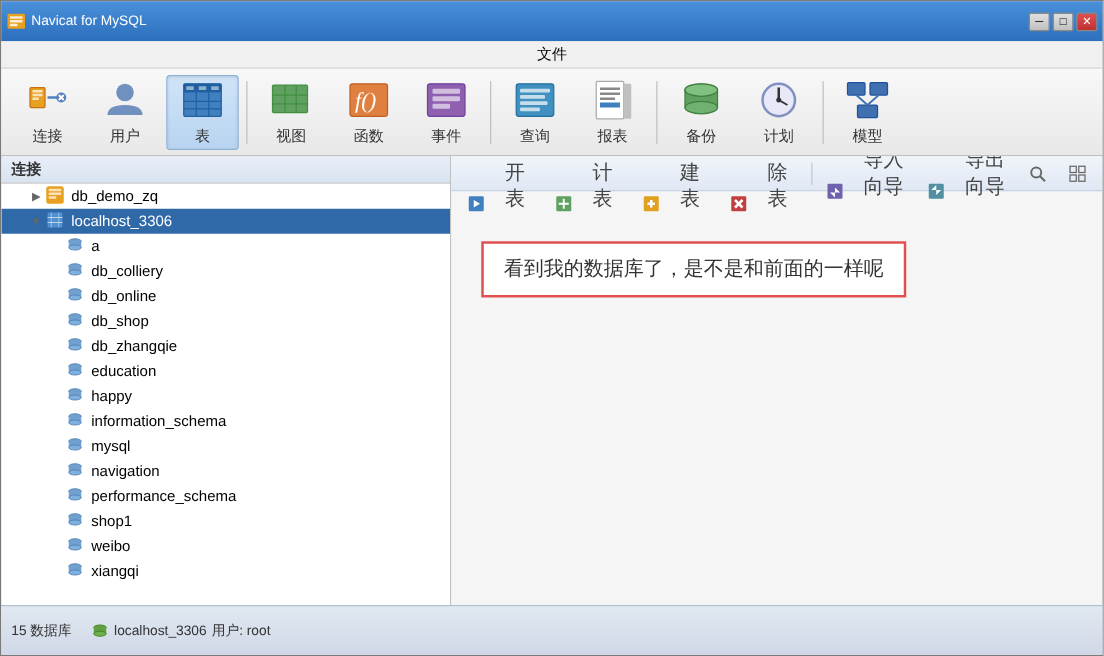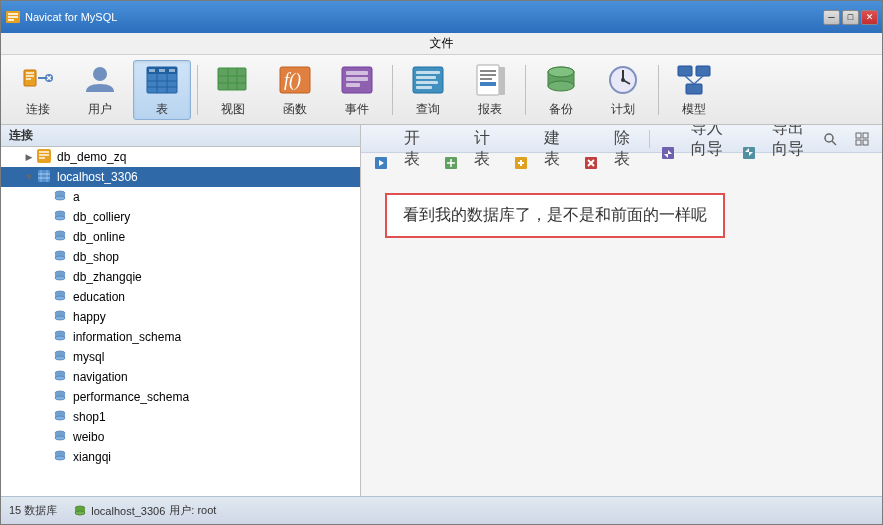--- a/index.html
+++ b/index.html
@@ -250,21 +250,21 @@
       background: white;
       border: 2px solid #e05050;
       padding: 10px 16px;
       font-size: 16px;
       color: #333;
       white-space: nowrap;
     }
 
     
     .status-bar {
-      height: 28px;
+      height: 40px;
       background: linear-gradient(to bottom, #e0e8f0, #d0d8e8);
       border-top: 1px solid #b0c0d0;
       display: flex;
       align-items: center;
       padding: 2px 8px;
       gap: 16px;
       font-size: 11px;
       color: #333;
       flex-shrink: 0;
     }

